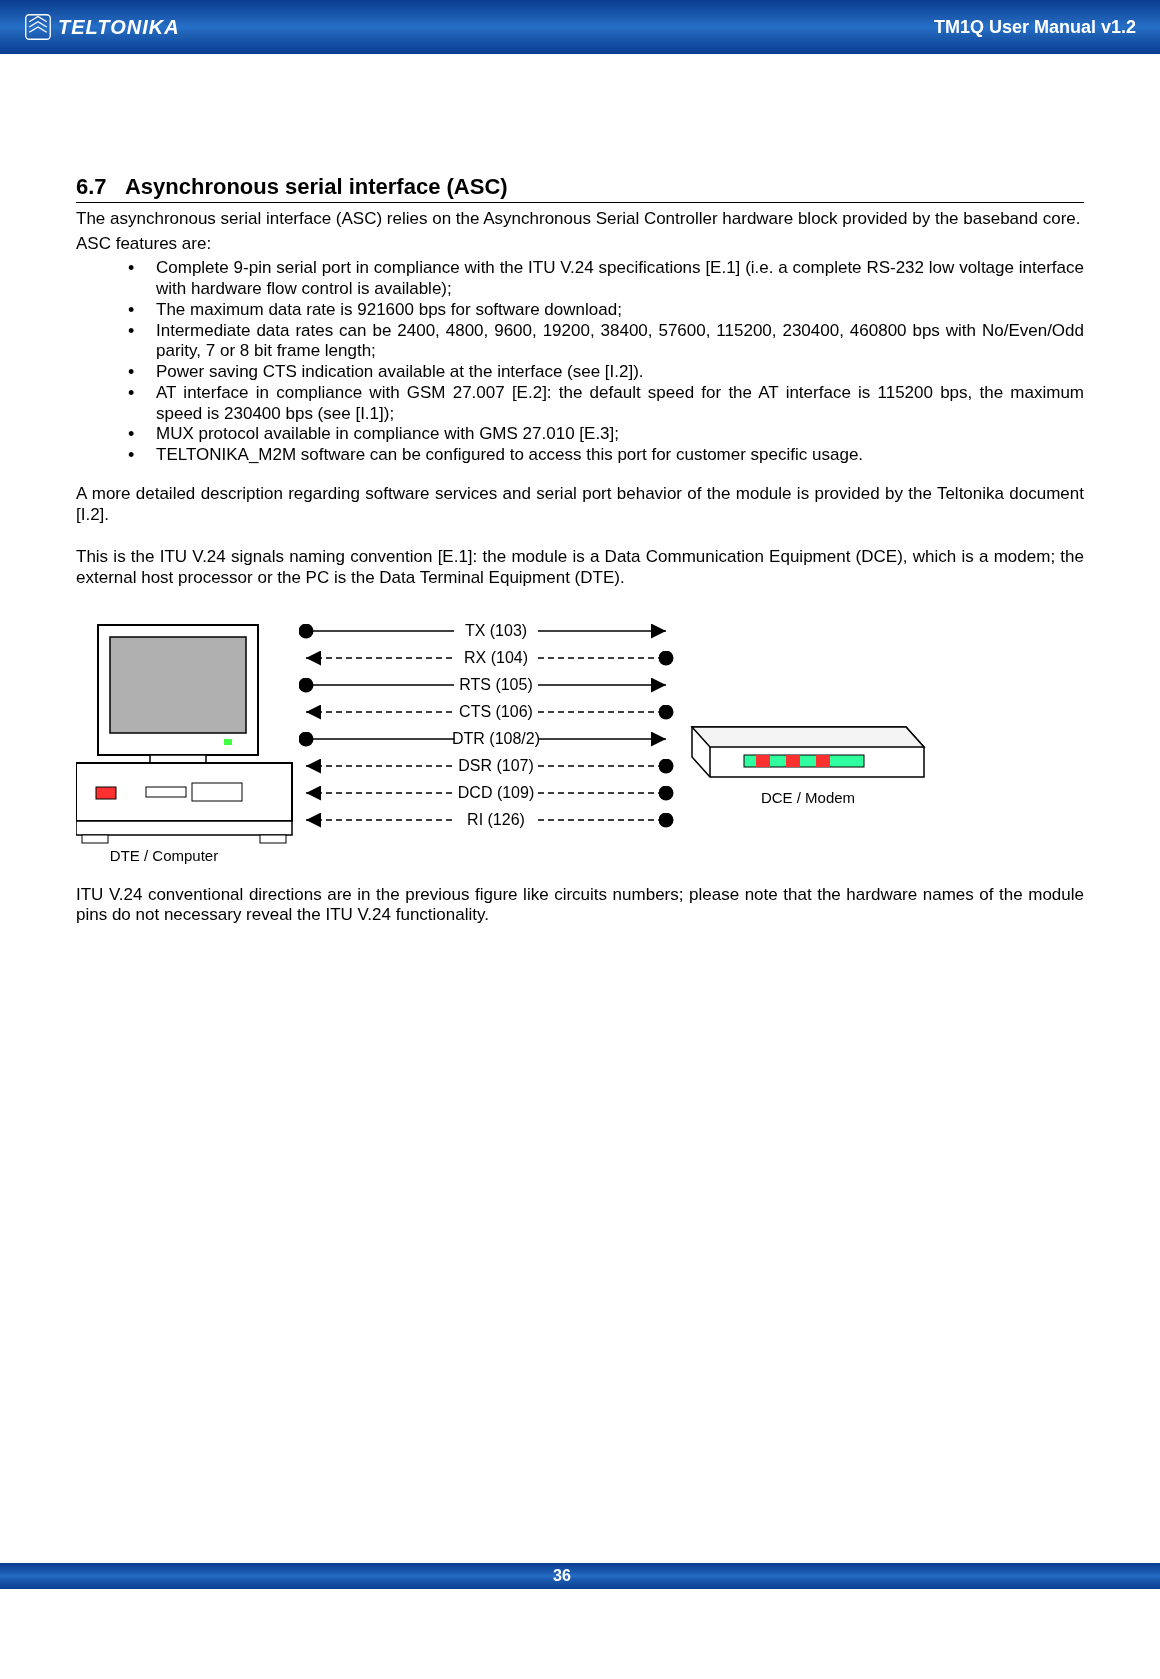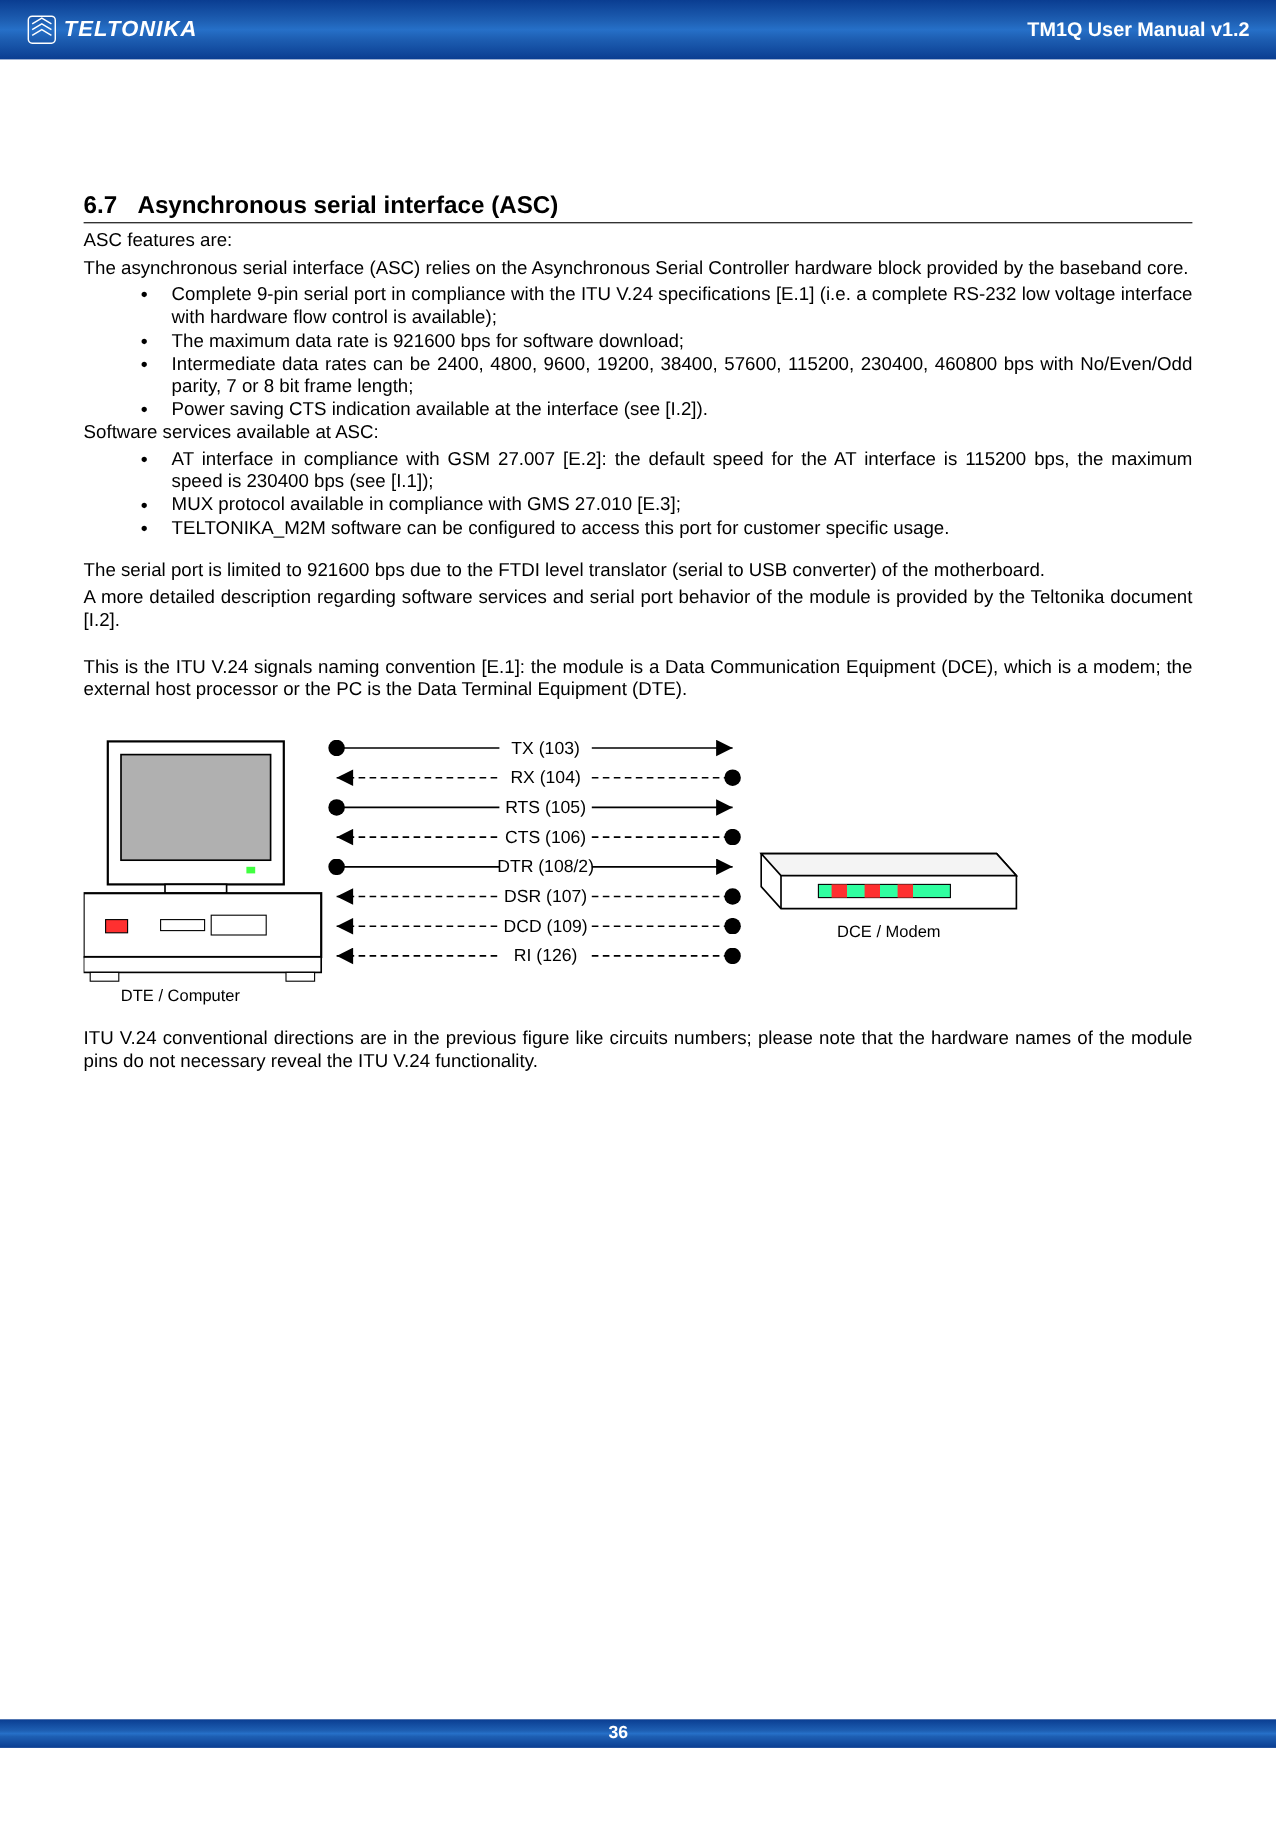--- a/index.html
+++ b/index.html
@@ -135,41 +135,39 @@
   </div>
   <div class="header-title">TM1Q User Manual v1.2</div>
 </div>
 
 <div class="content">
 
   <h2 class="section-heading">
     <span>6.7</span>&nbsp;&nbsp;&nbsp;<span>Asynchronous serial interface (ASC)</span>
   </h2>
 
+  <p class="body-text para">The asynchronous serial interface (ASC) relies on the Asynchronous Serial Controller hardware block provided by the baseband core.</p>
   <p class="body-text para">ASC features are:</p>
-  <p class="body-text para">The asynchronous serial interface (ASC) relies on the Asynchronous Serial Controller hardware block provided by the baseband core.</p>
 
   <ul class="bullets">
     <li>Complete 9-pin serial port in compliance with the ITU V.24 specifications [E.1] (i.e. a complete RS-232 low voltage interface with hardware flow control is available);</li>
     <li>The maximum data rate is 921600 bps for software download;</li>
     <li>Intermediate data rates can be 2400, 4800, 9600, 19200, 38400, 57600, 115200, 230400, 460800 bps with No/Even/Odd parity, 7 or 8 bit frame length;</li>
     <li>Power saving CTS indication available at the interface (see [I.2]).</li>
   </ul>
 
-  <p class="body-text para">Software services available at ASC:</p>
 
   <ul class="bullets">
     <li>AT interface in compliance with GSM 27.007 [E.2]: the default speed for the AT interface is 115200 bps, the maximum speed is 230400 bps (see [I.1]);</li>
     <li>MUX protocol available in compliance with GMS 27.010 [E.3];</li>
     <li>TELTONIKA_M2M software can be configured to access this port for customer specific usage.</li>
   </ul>
 
   <div class="spacer"></div>
 
-  <p class="body-text para">The serial port is limited to 921600 bps due to the FTDI level translator (serial to USB converter) of the motherboard.</p>
   <p class="body-text para">A more detailed description regarding software services and serial port behavior of the module is provided by the Teltonika document [I.2].</p>
 
   <div class="spacer"></div>
 
   <p class="body-text para">This is the ITU V.24 signals naming convention [E.1]: the module is a Data Communication Equipment (DCE), which is a modem; the external host processor or the PC is the Data Terminal Equipment (DTE).</p>
 
   <div class="diagram">
     <svg width="860" height="250" viewBox="0 0 860 250">
 
       <g>

